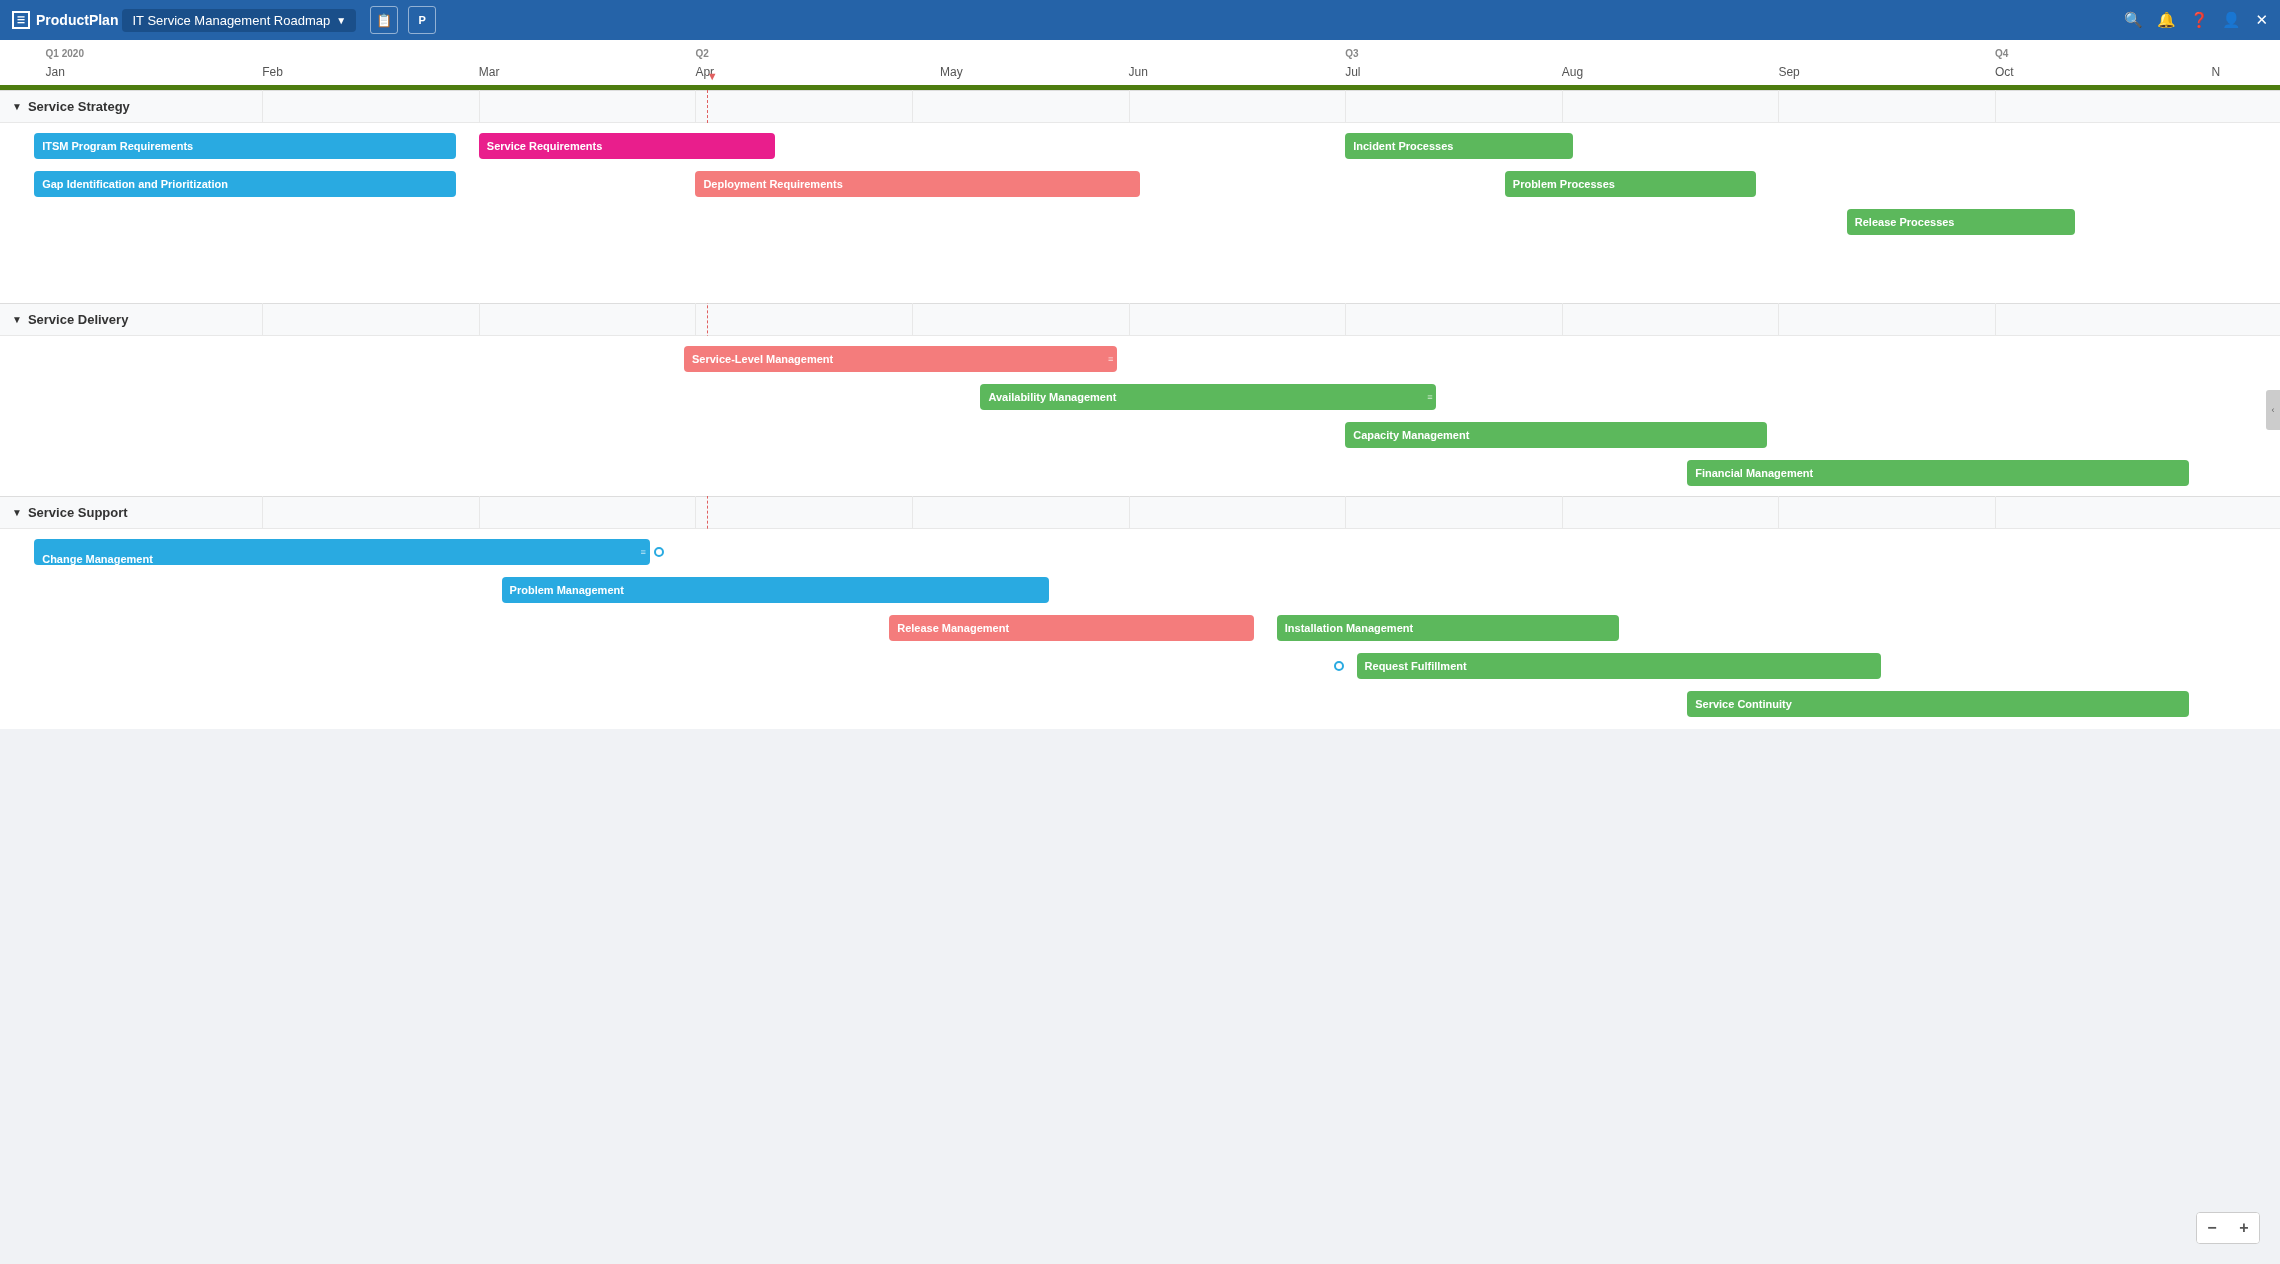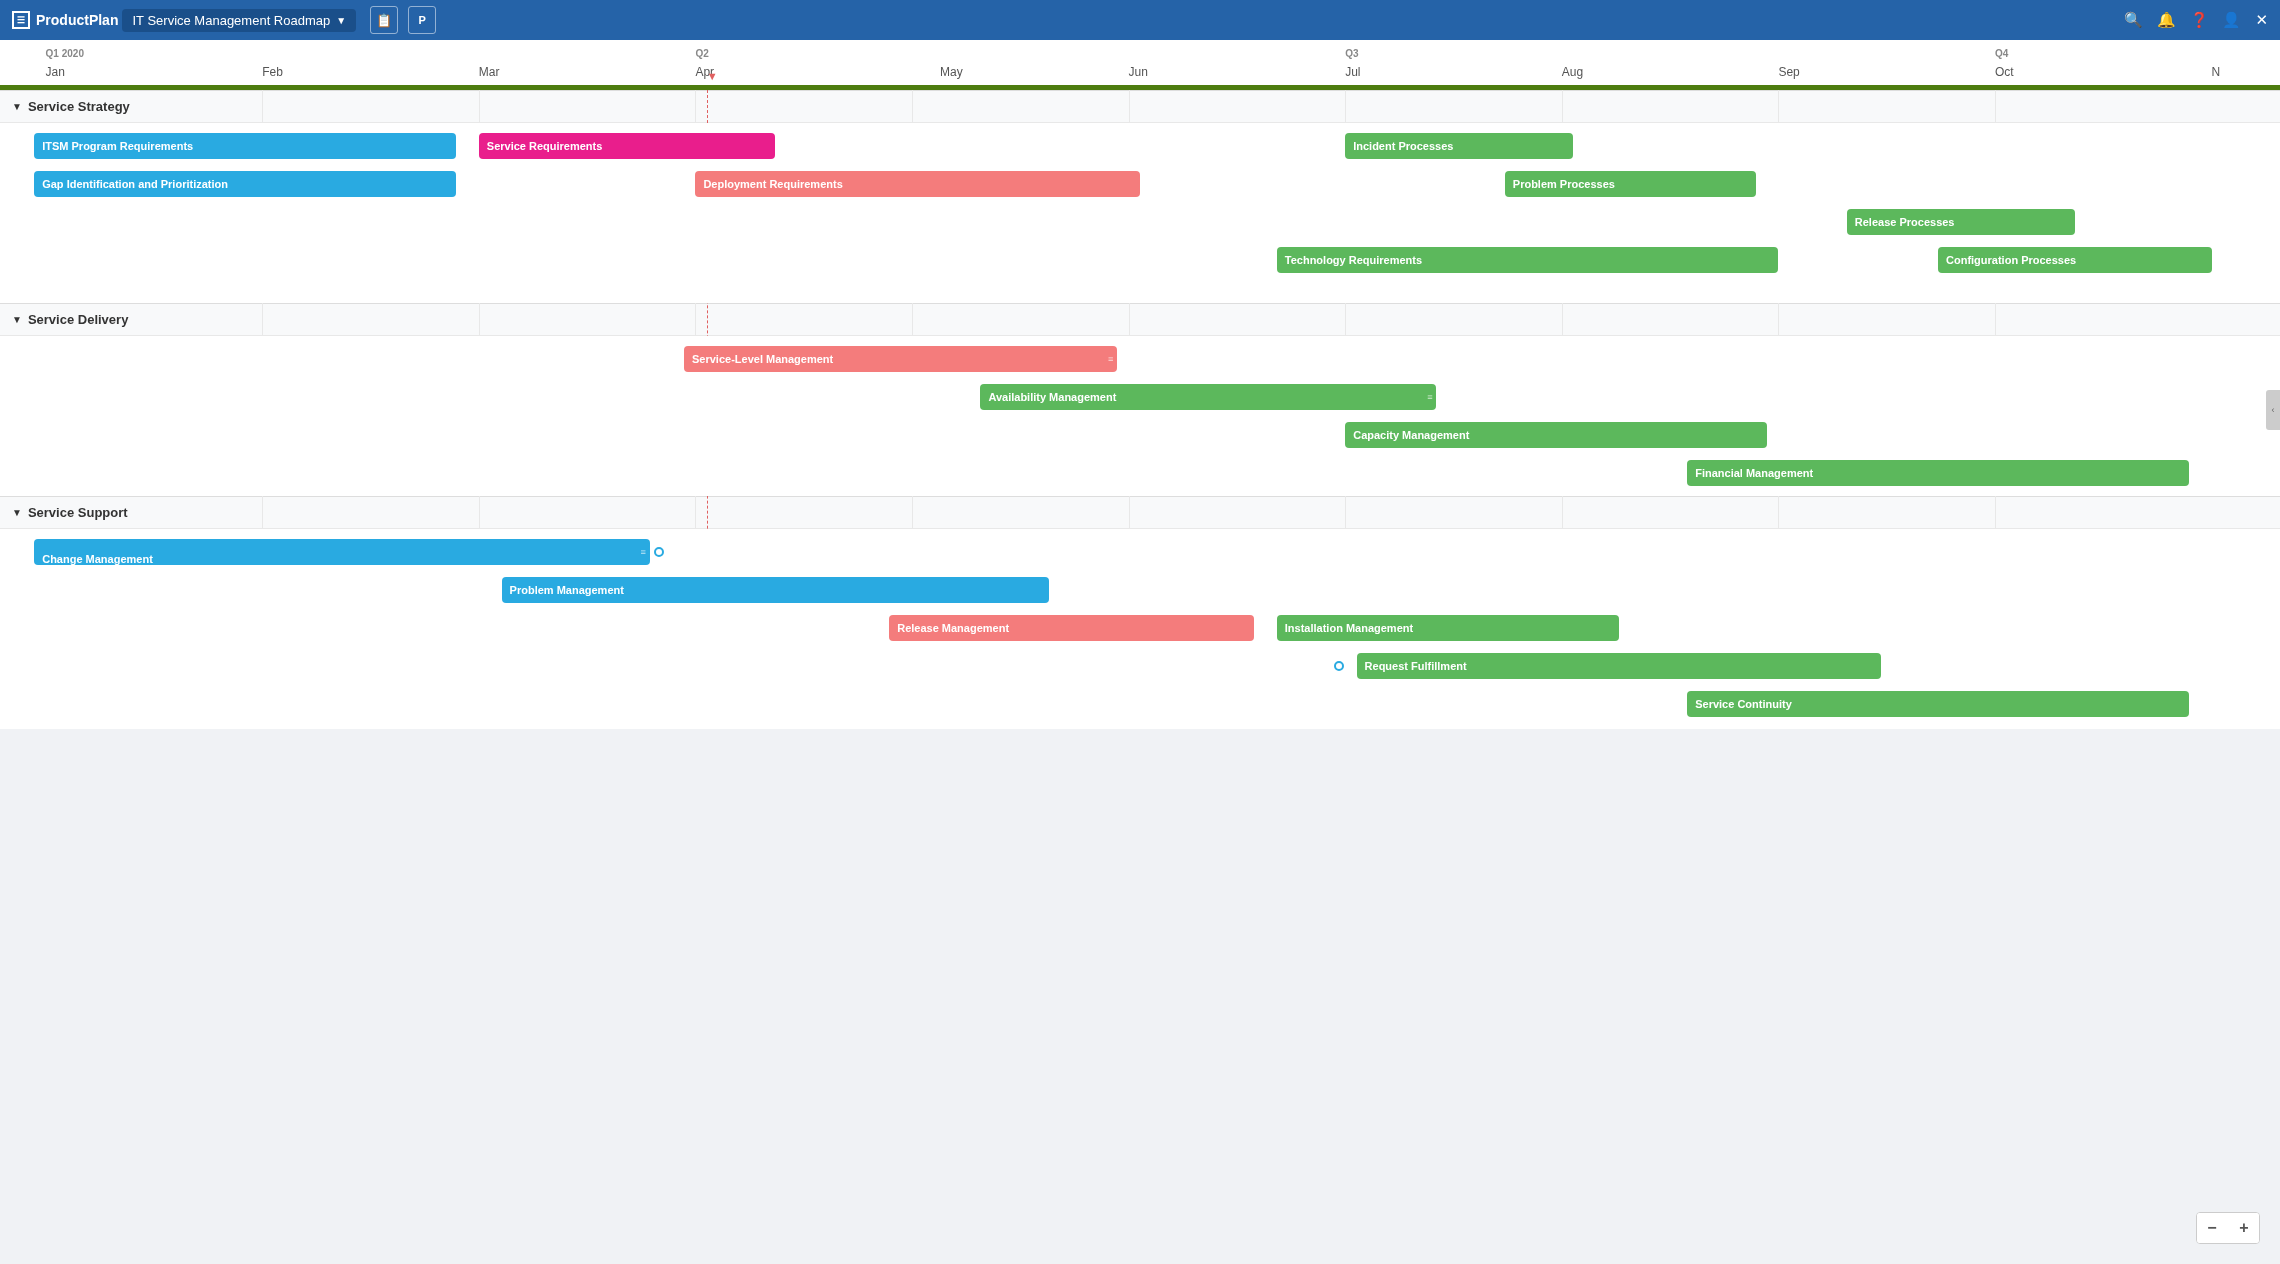--- a/index.html
+++ b/index.html
@@ -296,28 +296,20 @@
             </div>
           </div>
 
 
           <div class="roadmap-row">
             <div class="bar green" style="left:81%; width:10%;">
               <span>Release Processes</span>
             </div>
           </div>
 
-          <div class="roadmap-row">
-            <div class="bar green" style="left:56%; width:22%;">
-              <span>Technology Requirements</span>
-            </div>
-            <div class="bar green" style="left:85%; width:12%;">
-              <span>Configuration Processes</span>
-            </div>
-          </div>
         </div>
       </div>
 
       <div class="section">
         <div class="section-header">
           <span class="collapse-arrow">▼</span>
           <span>Service Delivery</span>
         </div>
         <div class="section-body" style="padding: 4px 0; min-height: 155px;">
 

